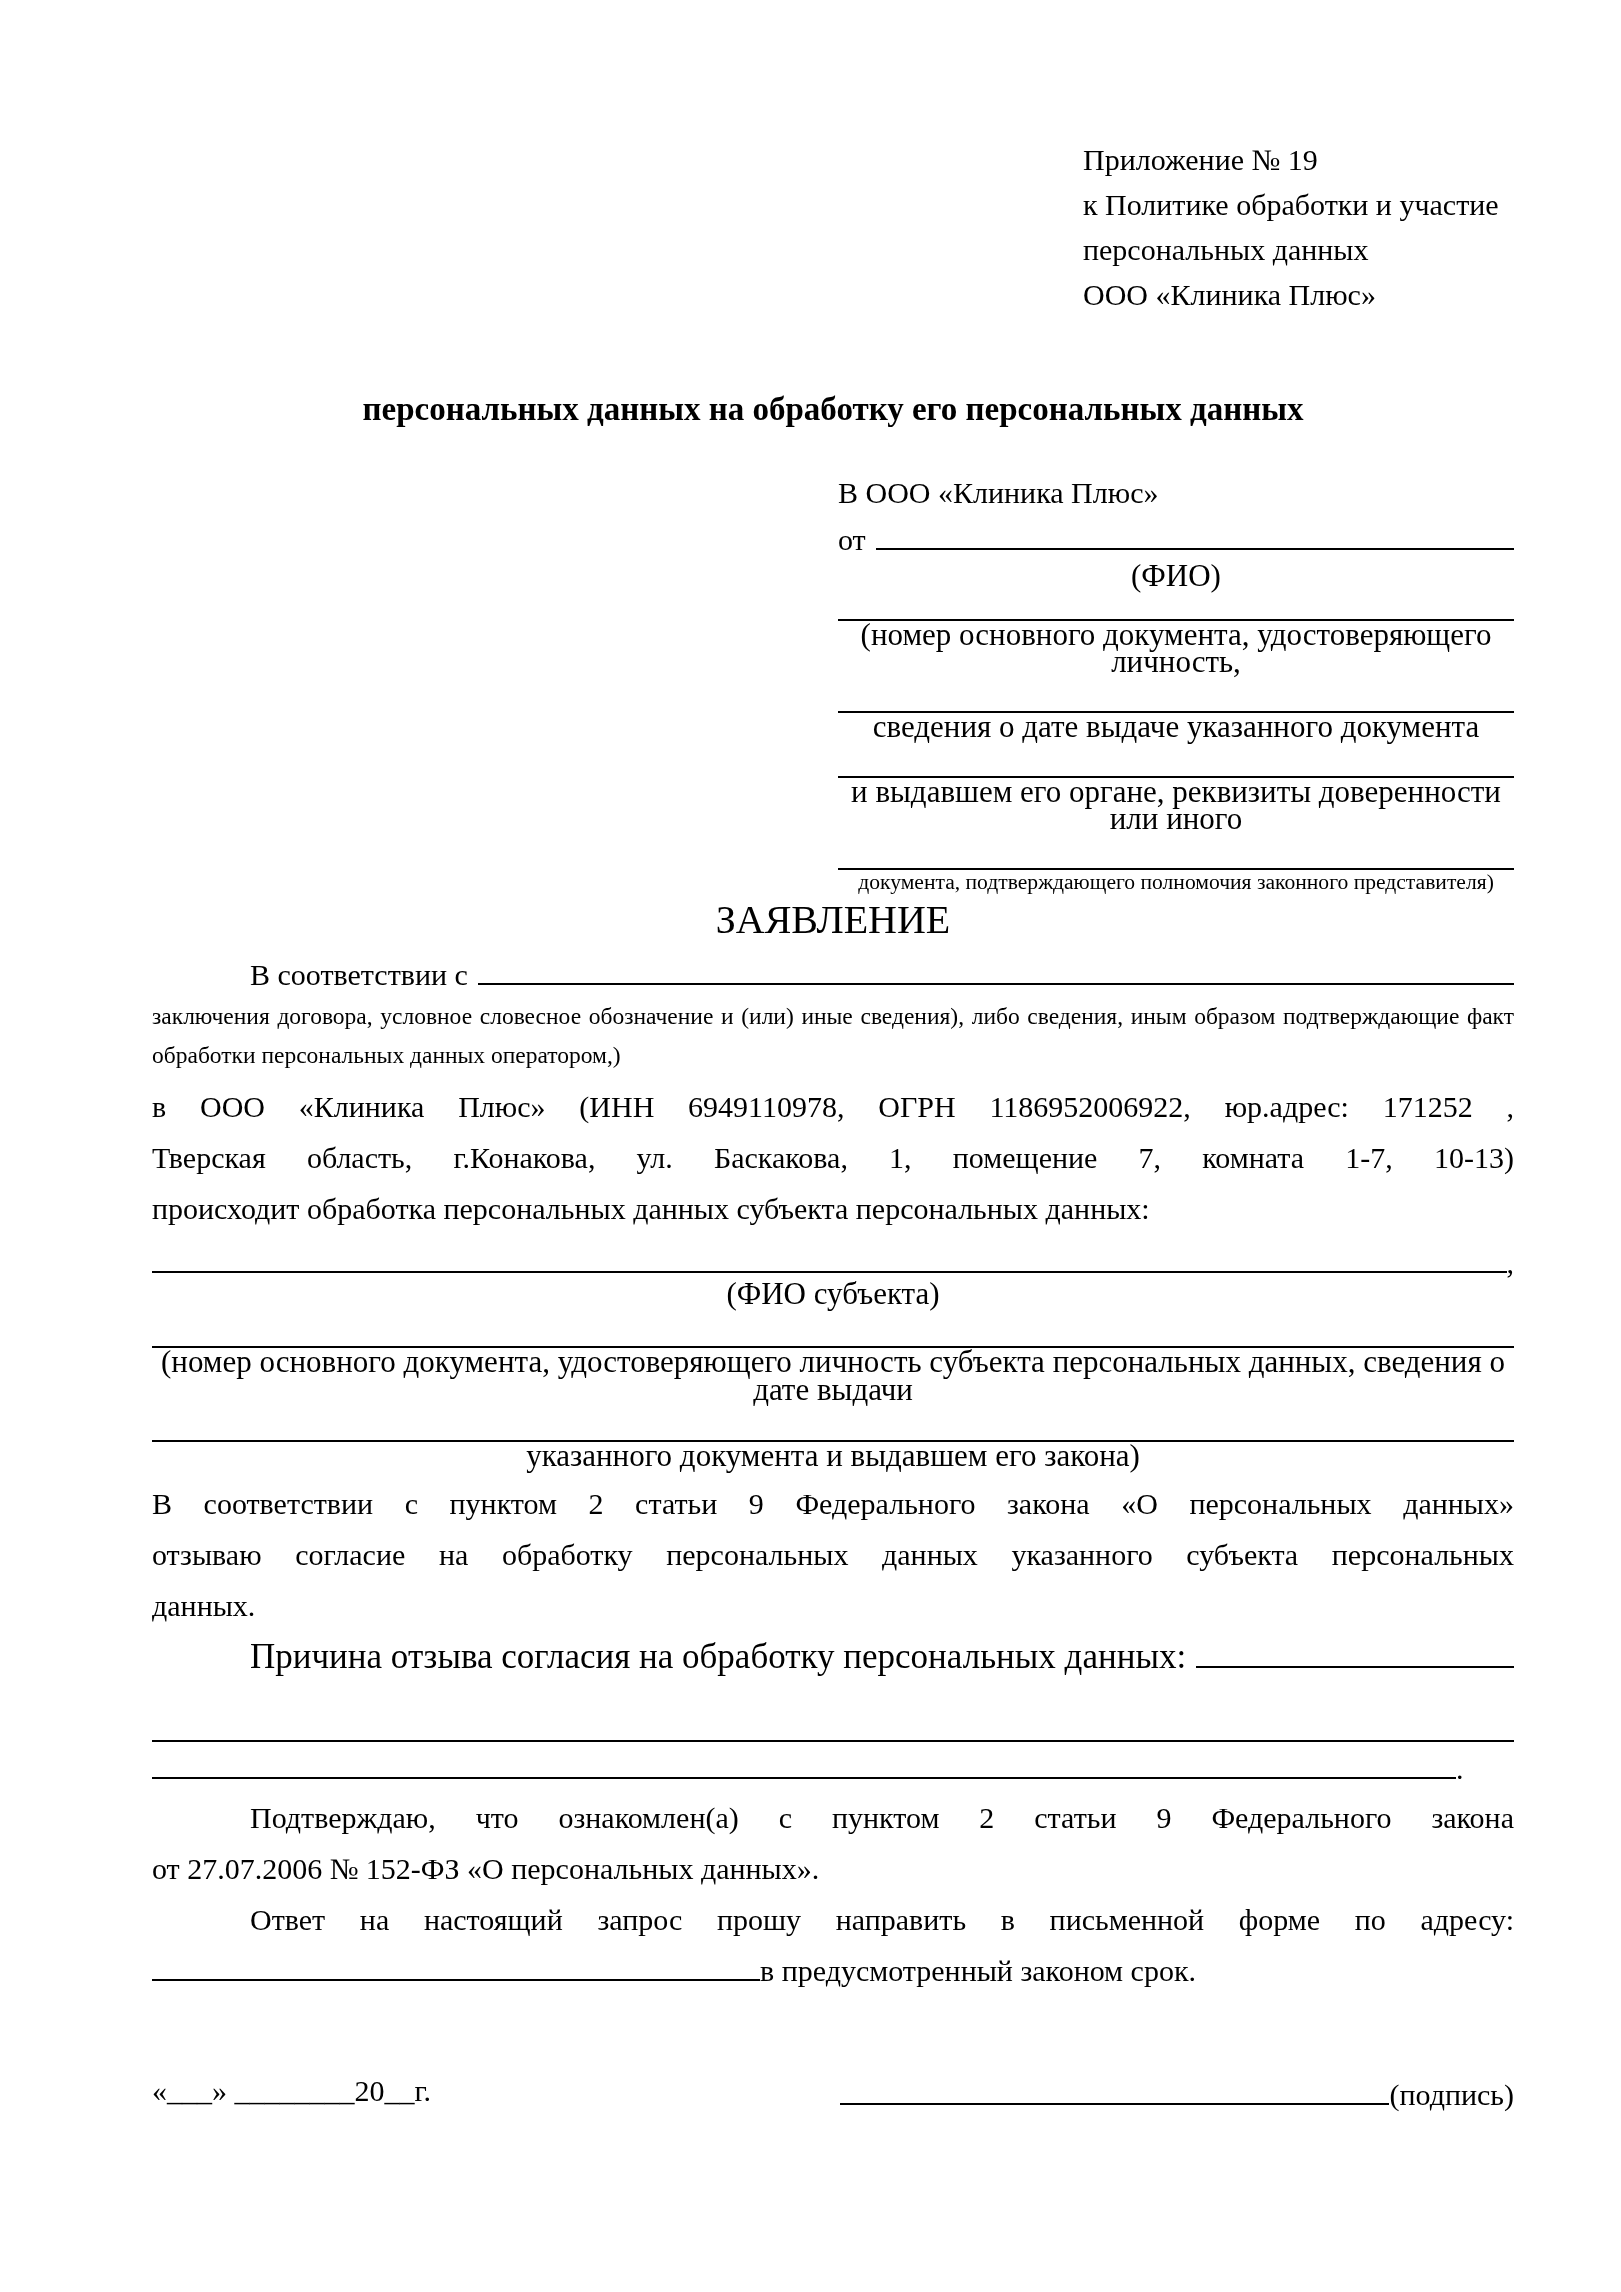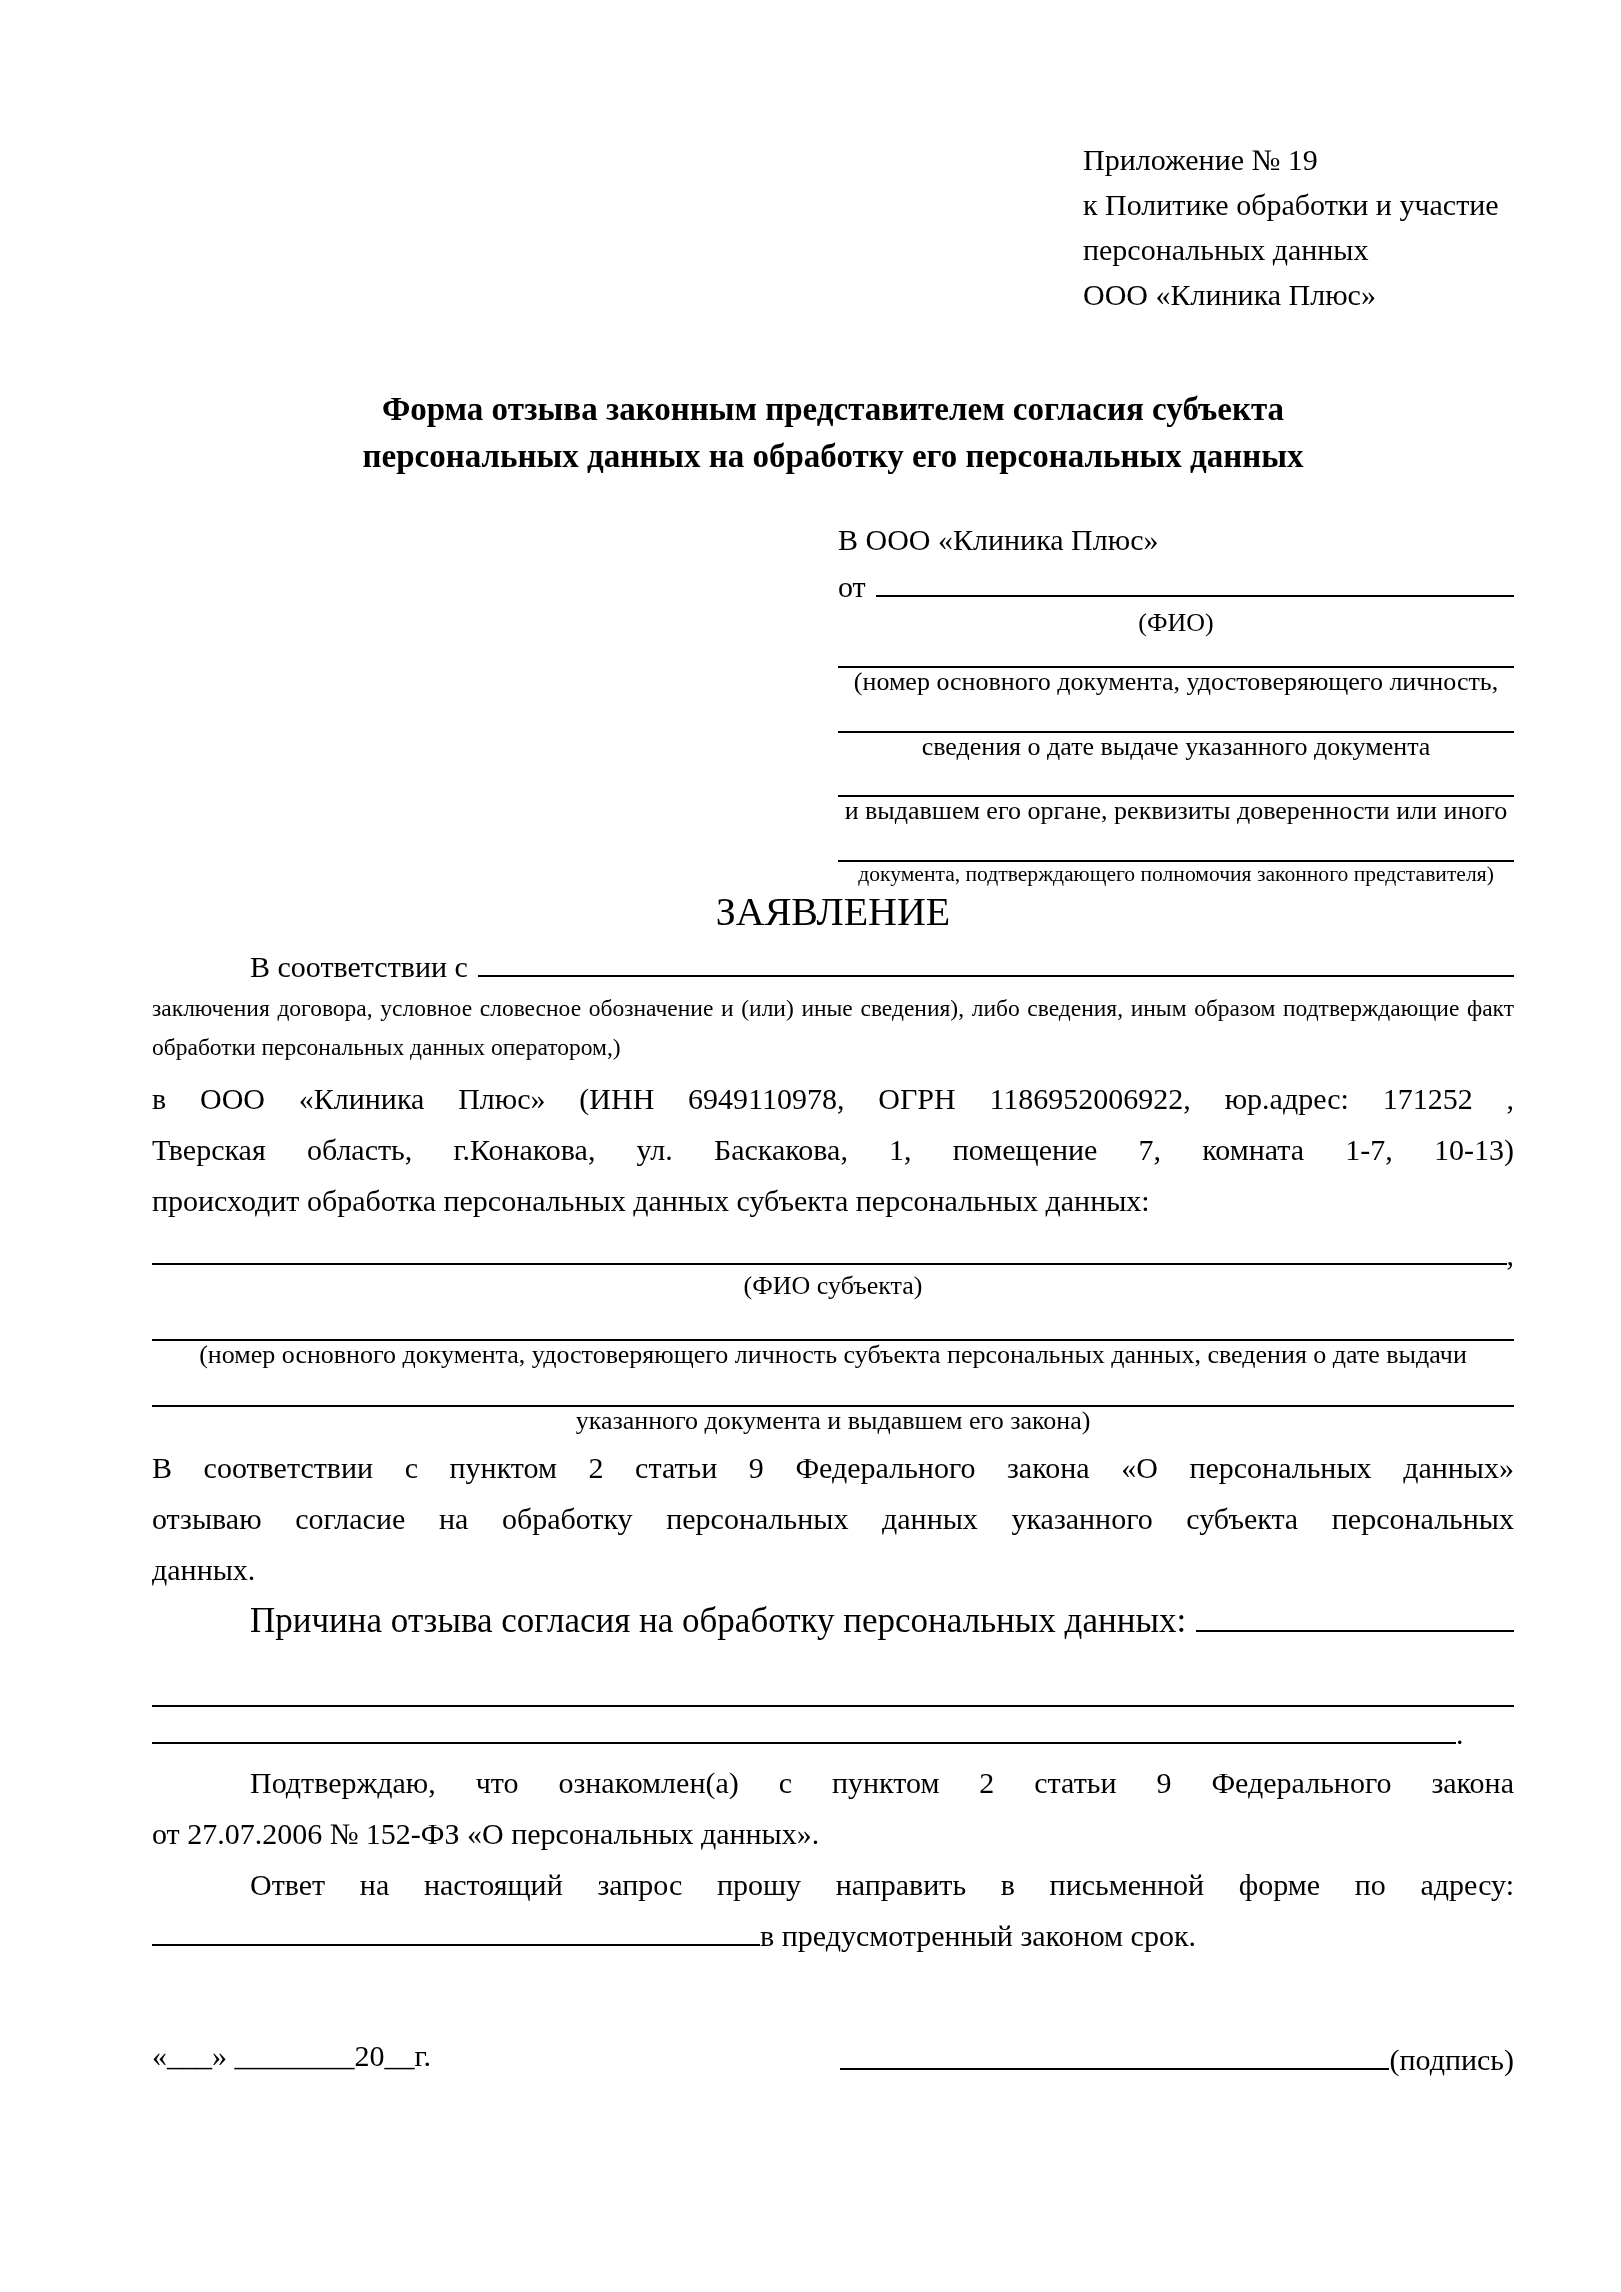--- a/index.html
+++ b/index.html
@@ -20,21 +20,21 @@
   
   .doc-title { margin-top:69px; text-align:center; font-weight:bold; font-size:33px; line-height:47px; }
 
   
   .addressee { margin-top:37px; margin-left:686px; width:676px; font-size:30px; line-height:45px; }
   .flexrow { display:flex; align-items:baseline; }
   .fill-line { flex:1; border-bottom:2px solid #000; height:33px; margin-left:9.8px; }
   .rule { border-bottom:2px solid #000; height:23.5px; }
   .addressee .rule { margin-top:11.8px; }
   .addressee .rule.first { margin-top:5.9px; }
-  .cap { font-size:26px; line-height:27.4px; text-align:center; }
+  .cap { font-size:31px; line-height:27.4px; text-align:center; }
   .cap-sm { font-size:21.6px; line-height:25.5px; text-align:center; }
 
   
   .heading { margin-top:2px; text-align:center; font-size:40px; line-height:45px; }
   .basis-row { display:flex; align-items:baseline; margin-top:7.8px; font-size:30px; line-height:45px; padding-left:98px; }
   .small-cap-line { font-size:23.5px; line-height:39px; text-align:justify; text-align-last:justify; }
   .small-cap-line.last { text-align-last:auto; }
   .small-cap-line.ind { text-indent:54px; }
 
   .body-line { font-size:30px; line-height:51px; }
@@ -62,21 +62,20 @@
   <div class="content">
 
     <div class="appendix">
       <div>Приложение № 19</div>
       <div>к Политике обработки и участие</div>
       <div>персональных данных</div>
       <div>ООО «Клиника Плюс»</div>
     </div>
 
     <div class="doc-title">
-      <div>Форма отзыва законным представителем согласия субъекта</div>
       <div>персональных данных на обработку его персональных данных</div>
     </div>
 
     <div class="addressee">
       <div>В ООО «Клиника Плюс»</div>
       <div class="flexrow">
         <span>от</span>
         <span class="fill-line"></span>
       </div>
       <div class="cap">(ФИО)</div>

